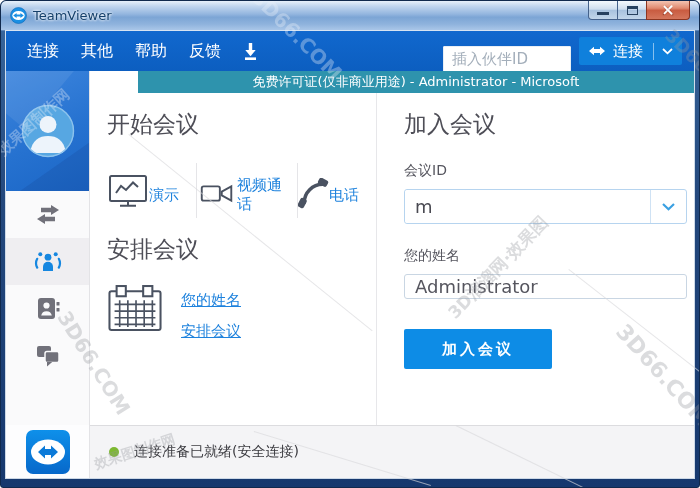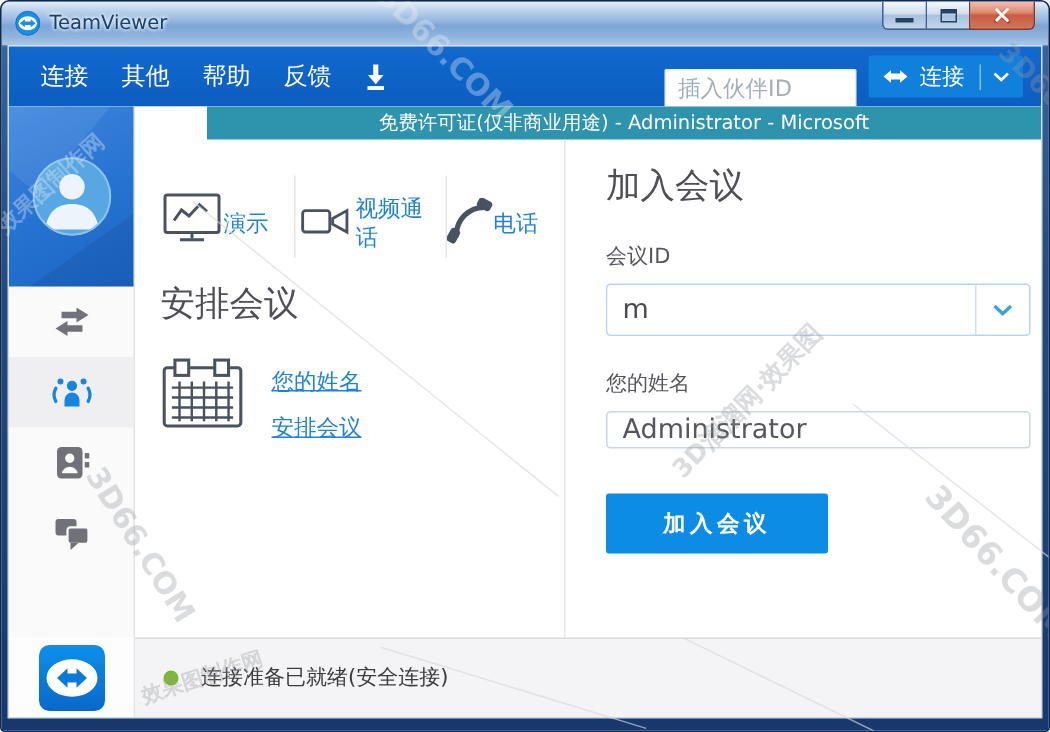--- a/index.html
+++ b/index.html
@@ -229,20 +229,21 @@
 
       <div class="main-col">
 
         <div class="license-bar">
           <span>免费许可证(仅非商业用途) - Administrator - Microsoft</span>
         </div>
 
         <div class="panels">
 
           <section class="left-panel">
+            <h1 class="sec">开始会议</h1>
 
             <div class="actions">
               <div class="action a1">
                 <span class="ic">
                   <svg width="42" height="36" viewBox="0 0 42 36">
                     <g fill="none" stroke="#4a5261" stroke-width="2">
                       <rect x="3" y="3" width="36" height="25" rx="1.5"></rect>
                       <polyline points="9,20 14,13 19,17 26,9.5 31,14"></polyline>
                       <line x1="21" y1="28" x2="21" y2="32"></line>
                       <line x1="13" y1="32.8" x2="29" y2="32.8"></line>

